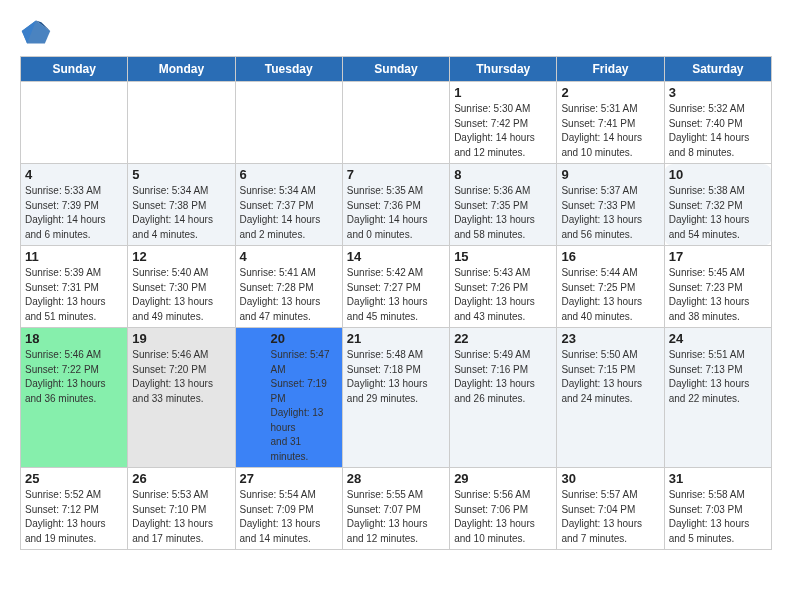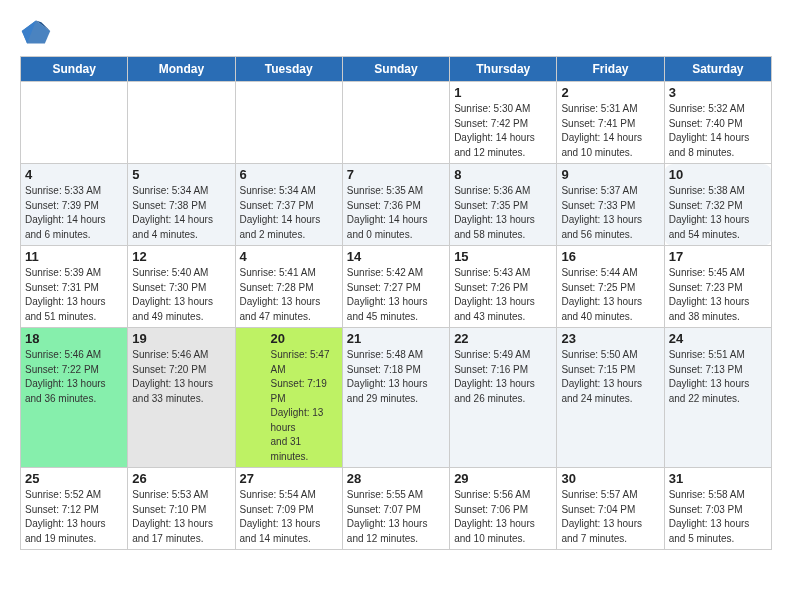--- a/index.html
+++ b/index.html
@@ -207,21 +207,21 @@
         </tr>
         <tr>
           <td style="background: #86efac;">
             <span class="day-number">18</span>
             <div class="day-info">Sunrise: 5:46 AM<br>Sunset: 7:22 PM<br>Daylight: 13 hours<br>and 36 minutes.</div>
           </td>
           <td style="background: #e5e5e5;">
             <span class="day-number">19</span>
             <div class="day-info">Sunrise: 5:46 AM<br>Sunset: 7:20 PM<br>Daylight: 13 hours<br>and 33 minutes.</div>
           </td>
-          <td style="background: #bef264; padding-left: 35px;">
+          <td style="background: #3b82f6; padding-left: 35px;">
             <span class="day-number">20</span>
             <div class="day-info">Sunrise: 5:47 AM<br>Sunset: 7:19 PM<br>Daylight: 13 hours<br>and 31 minutes.</div>
           </td>
           <td style="background: rgb(240, 244, 248);">
             <span class="day-number">21</span>
             <div class="day-info">Sunrise: 5:48 AM<br>Sunset: 7:18 PM<br>Daylight: 13 hours<br>and 29 minutes.</div>
           </td>
           <td style="background: rgb(240, 244, 248);">
             <span class="day-number">22</span>
             <div class="day-info">Sunrise: 5:49 AM<br>Sunset: 7:16 PM<br>Daylight: 13 hours<br>and 26 minutes.</div>

